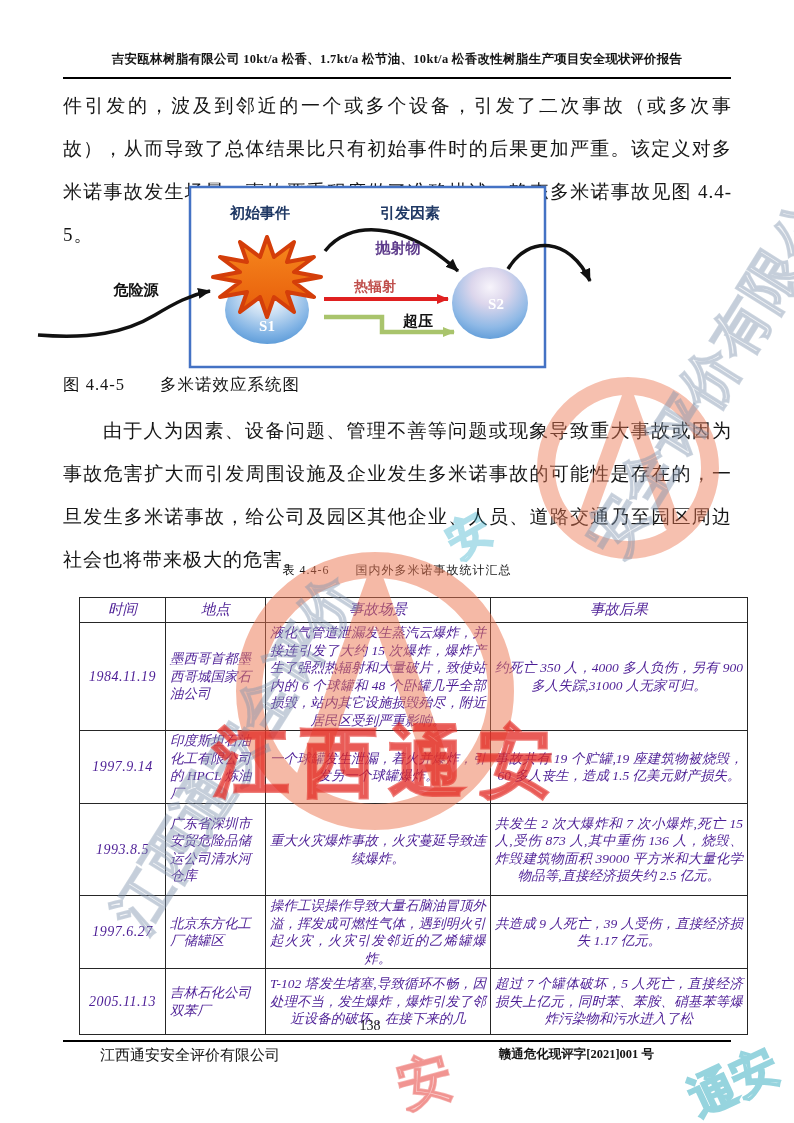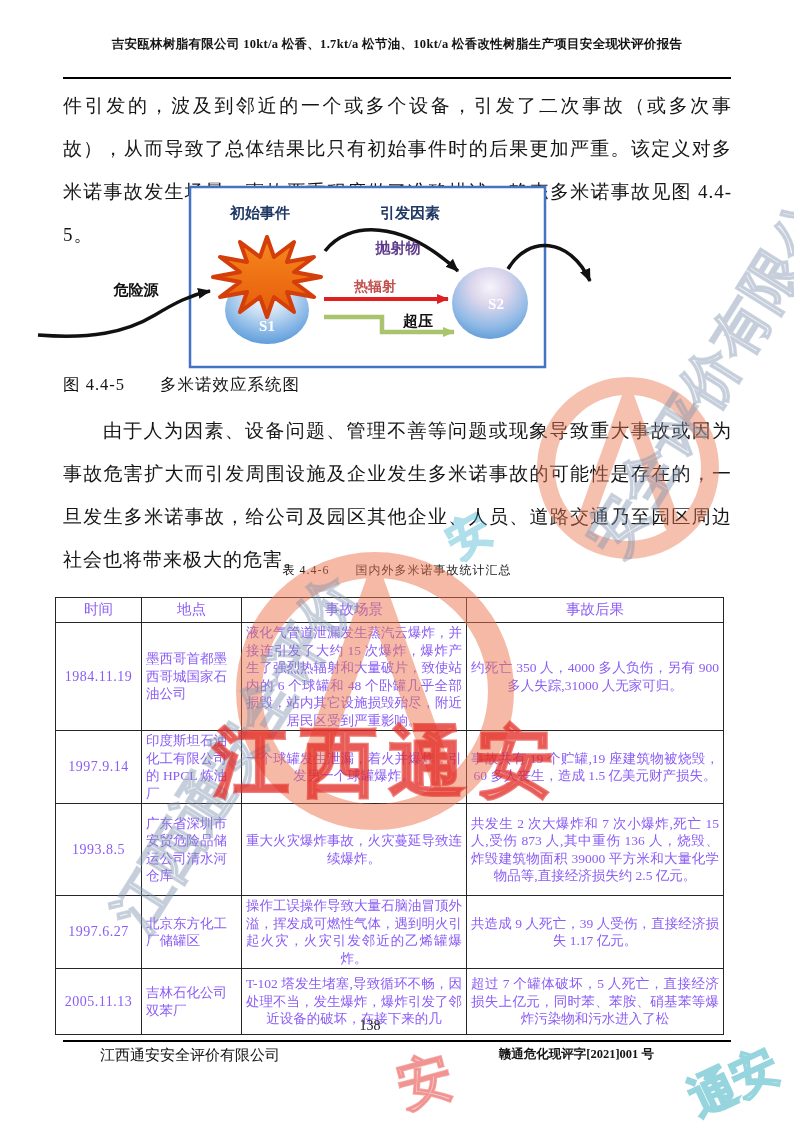--- a/index.html
+++ b/index.html
@@ -1,39 +1,39 @@
 <!DOCTYPE html>
 <html><head>
 <meta charset="utf-8">
 <style>
   html,body{margin:0;padding:0;background:#888;}
   .page{position:relative;width:794px;height:1123px;margin:0 auto;background:#ffffff;
         font-family:"Liberation Serif","DejaVu Serif",serif;color:#141414;overflow:hidden;}
 
   
-  .header-title{position:absolute;top:36px;left:63px;width:668px;text-align:center;
+  .header-title{position:absolute;top:51px;left:63px;width:668px;text-align:center;
                 font-size:12.5px;font-weight:700;letter-spacing:.3px;}
   .header-rule{position:absolute;top:77px;left:63px;width:668px;border-top:2px solid #000;}
 
   
   .para{position:absolute;left:63px;width:669px;font-size:19px;line-height:43px;
         letter-spacing:1px;text-align:justify;color:#161616;}
   #p1{top:84px;}
   #p2{top:409px;text-indent:40px;}
 
   
   .figure-svg{position:absolute;left:30px;top:185px;}
   .fig-caption{position:absolute;top:374px;left:63px;width:668px;
                font-size:16.5px;letter-spacing:1px;}
 
   
   .tbl-caption{position:absolute;top:562px;left:63px;width:668px;text-align:center;
                font-size:12px;letter-spacing:1px;}
-  .acc-table{position:absolute;top:597px;left:55px;width:668px;border-collapse:collapse;
-             table-layout:fixed;font-size:13.5px;line-height:17.5px;color:#8b5cf6;}
+  .acc-table{position:absolute;top:597px;left:79px;width:668px;border-collapse:collapse;
+             table-layout:fixed;font-size:13.5px;line-height:17.5px;color:#4c1d95;font-style:italic;}
   .acc-table th,.acc-table td{border:1.6px solid #262626;padding:1px 4px;vertical-align:middle;}
   .acc-table th{font-size:14.5px;font-weight:400;height:22px;}
   .cell-time{text-align:center;font-size:14px;letter-spacing:.5px;}
   .cell-place{}
   .cell-text{text-align:justify;text-align-last:center;}
 
   
   .page-number{position:absolute;top:1018px;left:0;width:740px;text-align:center;font-size:14px;}
   .footer-rule{position:absolute;top:1040px;left:63px;width:668px;border-top:2px solid #000;}
   .footer-left{position:absolute;top:1046px;left:100px;font-size:15px;font-weight:400;}

